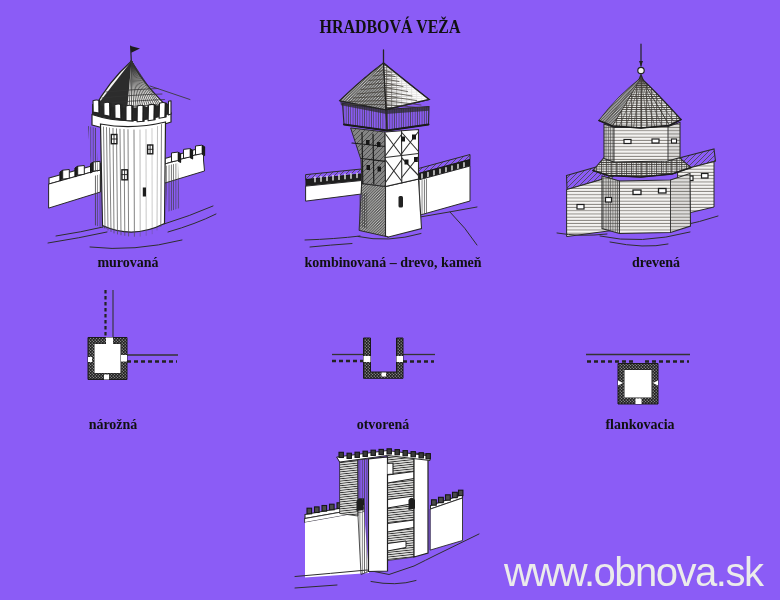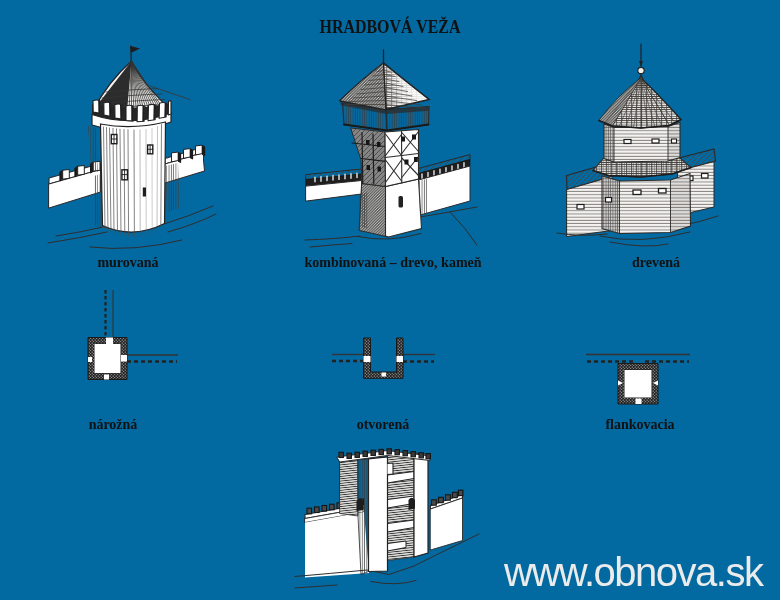--- a/index.html
+++ b/index.html
@@ -1,16 +1,16 @@
 <!DOCTYPE html>
 <html><head>
 <meta charset="utf-8">
 <style>
 html,body{margin:0;padding:0;background:#ffffff;}
-#page{position:relative;width:780px;height:600px;background:#0369a1;overflow:hidden;font-family:"Liberation Serif",serif;}
+#page{position:relative;width:780px;height:600px;background:#8b5cf6;overflow:hidden;font-family:"Liberation Serif",serif;}
 svg{position:absolute;left:0;top:0;}
 </style>
 </head>
 <body>
 <div id="page">
 <svg width="780" height="600" viewBox="0 0 780 600">
 <defs>
 <pattern id="xh" width="4" height="4" patternUnits="userSpaceOnUse">
 <path d="M0,4 L4,0 M-1,1 L1,-1 M3,5 L5,3 M0,0 L4,4 M-1,3 L1,5 M3,-1 L5,1" stroke="#222" stroke-width="0.7"></path>
 </pattern>

